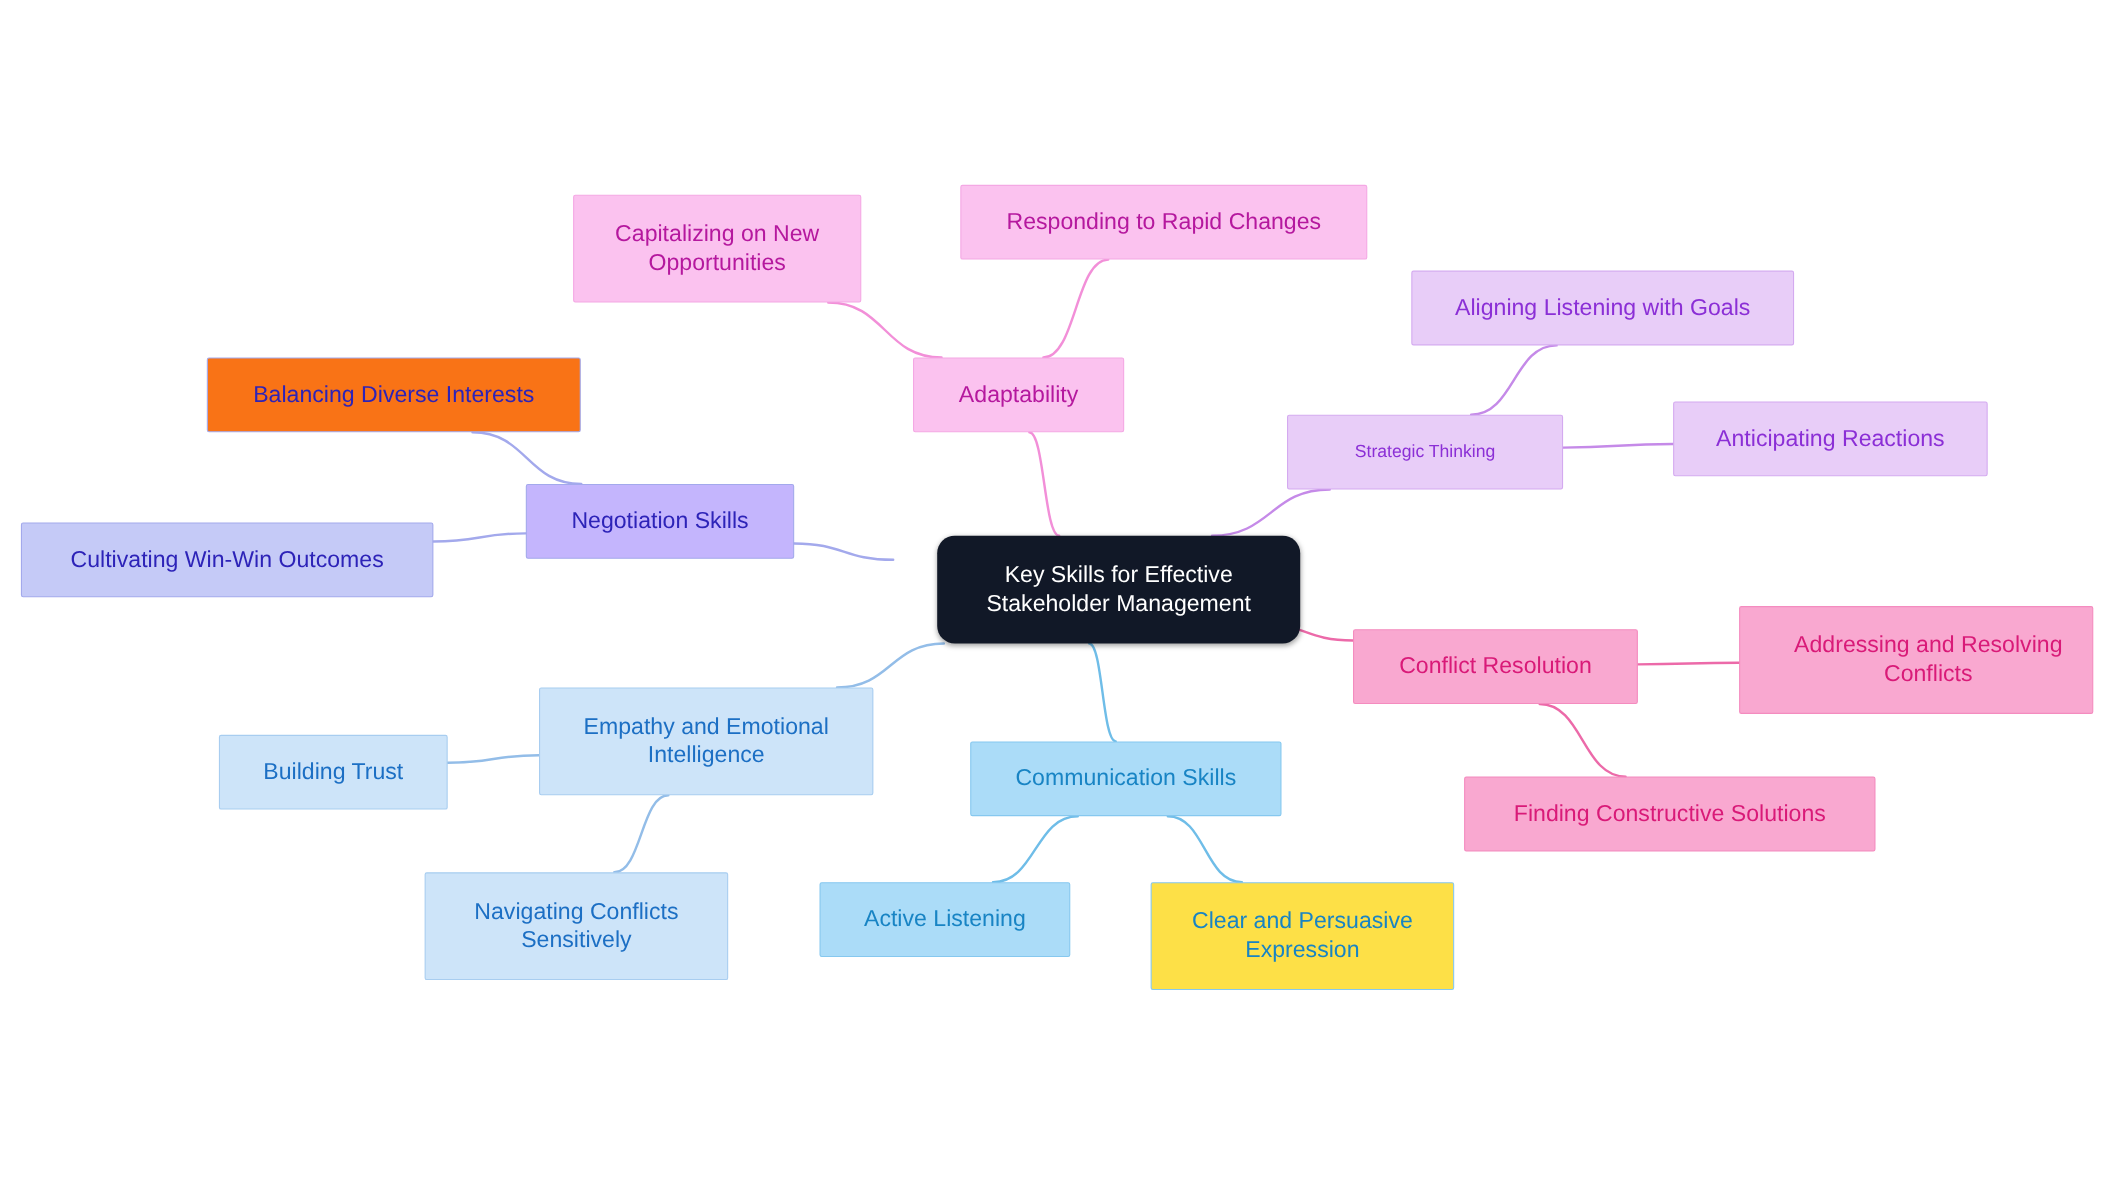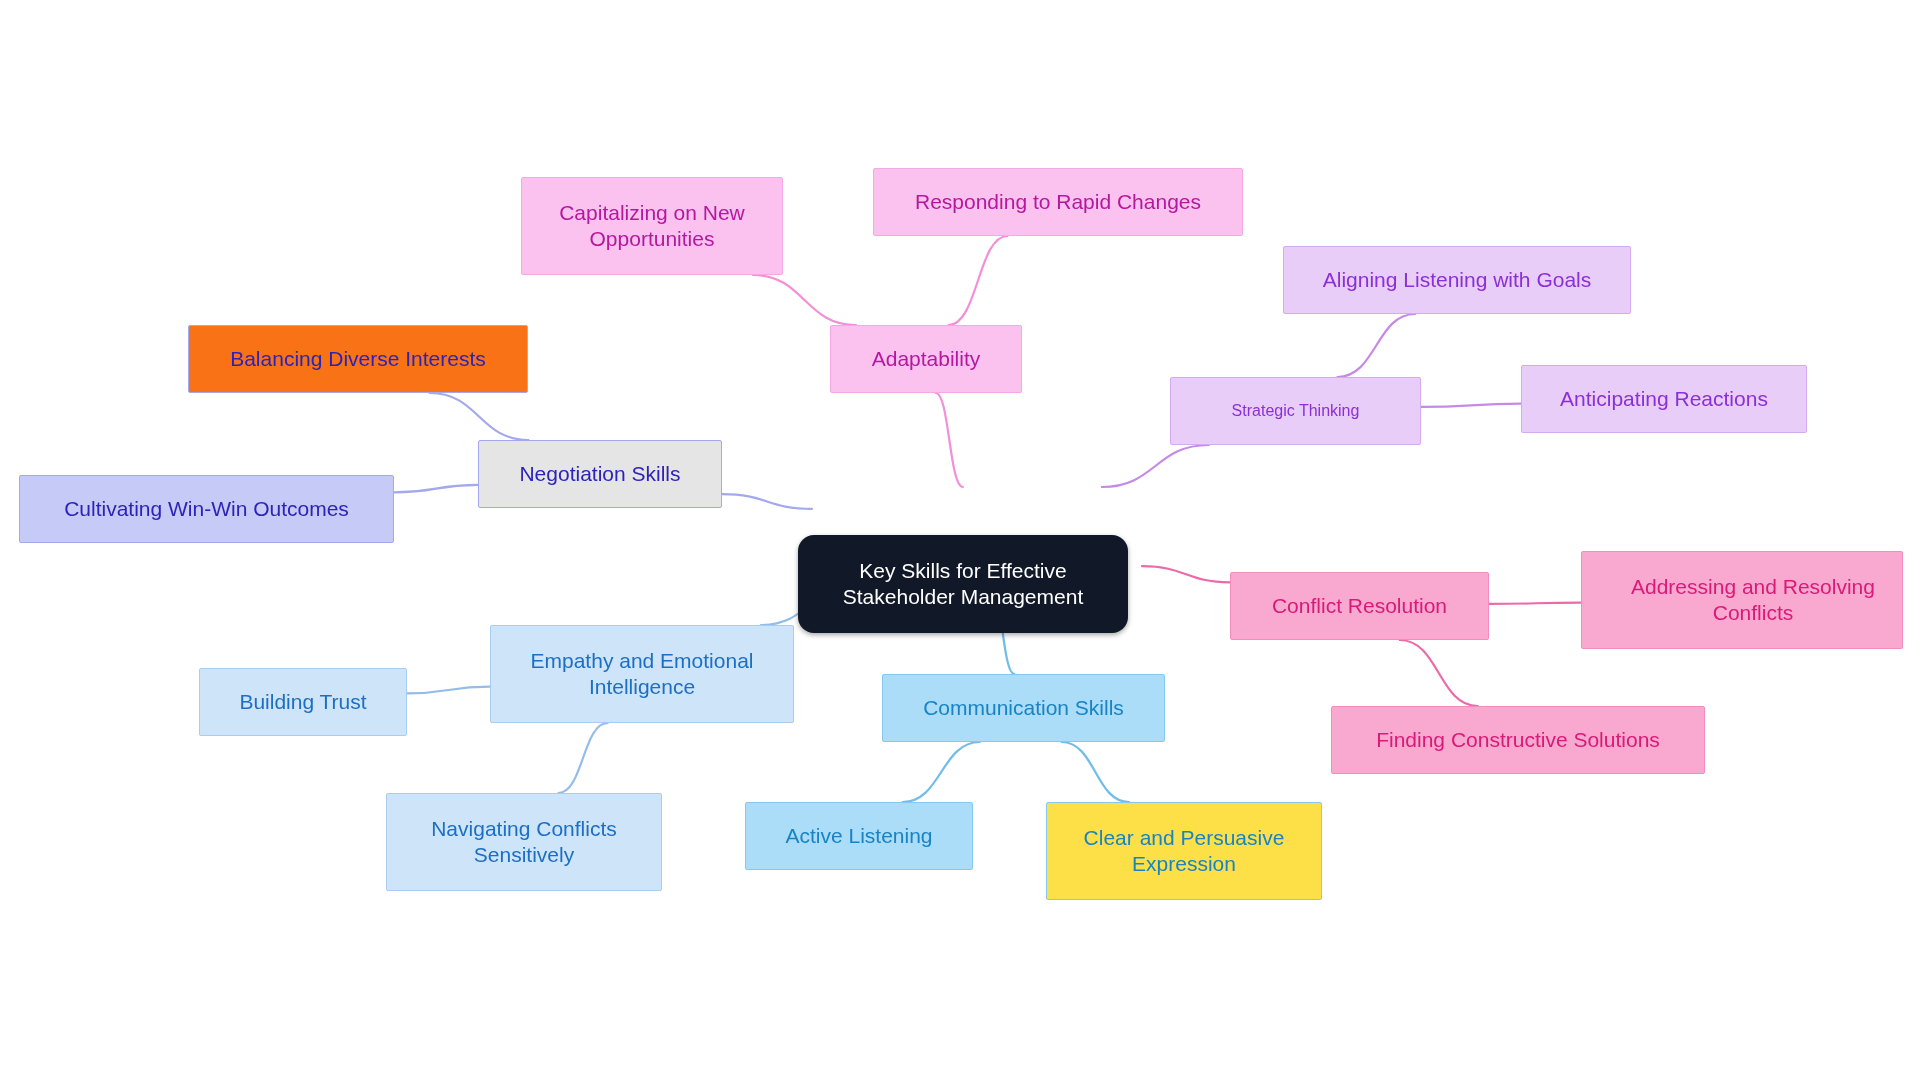--- a/index.html
+++ b/index.html
@@ -61,23 +61,23 @@
       <path d="M 1489 603.9686274509804 C 1535 603.9686274509804, 1535 602.5254901960784, 1581 602.5254901960784" fill="none" stroke="#ec6aa9" stroke-width="2.2" stroke-linecap="round"></path>
       <path d="M 1399.7164179104477 640 C 1438.75 640, 1438.75 706, 1477.7835820895523 706" fill="none" stroke="#ec6aa9" stroke-width="2.2" stroke-linecap="round"></path>
       <path d="M 858.0507246376811 585 C 809.5 585, 809.5 625, 760.9492753623189 625" fill="none" stroke="#93bde8" stroke-width="2.2" stroke-linecap="round"></path>
       <path d="M 490 686.5545722713864 C 448.5 686.5545722713864, 448.5 693.4100294985251, 407 693.4100294985251" fill="none" stroke="#93bde8" stroke-width="2.2" stroke-linecap="round"></path>
       <path d="M 607.5833333333334 723 C 583 723, 583 793, 558.4166666666666 793" fill="none" stroke="#93bde8" stroke-width="2.2" stroke-linecap="round"></path>
       <path d="M 990.2470930232558 585 C 1002.2776162790698 585, 1002.2776162790698 674, 1014.3081395348837 674" fill="none" stroke="#6fbde8" stroke-width="2.2" stroke-linecap="round"></path>
       <path d="M 979.8046875 742 C 941.25 742, 941.25 802, 902.6953125 802" fill="none" stroke="#6fbde8" stroke-width="2.2" stroke-linecap="round"></path>
       <path d="M 1061.6608391608393 742 C 1095.332167832168 742, 1095.332167832168 802, 1129.0034965034965 802" fill="none" stroke="#6fbde8" stroke-width="2.2" stroke-linecap="round"></path>
     </svg>
   <div id="nodes">
-      <div class="node root" style="left: 798px; top: 487px; width: 330px; height: 98px; background: rgb(17, 24, 39); color: rgb(255, 255, 255); border-color: rgb(17, 24, 39); font-size: 21px; margin-top: 48px;"><span>Key Skills for Effective
+      <div class="node root" style="left: 852px; top: 487px; width: 330px; height: 98px; background: rgb(17, 24, 39); color: rgb(255, 255, 255); border-color: rgb(17, 24, 39); font-size: 21px;"><span>Key Skills for Effective
 Stakeholder Management</span></div>
-      <div class="node" style="left: 478px; top: 440px; width: 244px; height: 68px; background: #e5e5e5; color: rgb(45, 35, 184); border-color: rgb(163, 169, 236); font-size: 21px;"><span>Negotiation Skills</span></div>
+      <div class="node" style="left: 478px; top: 440px; width: 244px; height: 68px; background: #c4b5fd; color: rgb(45, 35, 184); border-color: rgb(163, 169, 236); font-size: 21px;"><span>Negotiation Skills</span></div>
       <div class="node" style="left: 188px; top: 325px; width: 340px; height: 68px; background: #f97316; color: rgb(45, 35, 184); border-color: rgb(163, 169, 236); font-size: 21px;"><span>Balancing Diverse Interests</span></div>
       <div class="node" style="left: 19px; top: 475px; width: 375px; height: 68px; background: rgb(197, 202, 247); color: rgb(45, 35, 184); border-color: rgb(163, 169, 236); font-size: 21px;"><span>Cultivating Win-Win Outcomes</span></div>
       <div class="node" style="left: 830px; top: 325px; width: 192px; height: 68px; background: rgb(251, 194, 239); color: rgb(181, 24, 158); border-color: rgb(244, 168, 228); font-size: 21px;"><span>Adaptability</span></div>
       <div class="node" style="left: 521px; top: 177px; width: 262px; height: 98px; background: rgb(251, 194, 239); color: rgb(181, 24, 158); border-color: rgb(244, 168, 228); font-size: 21px;"><span>Capitalizing on New
 Opportunities</span></div>
       <div class="node" style="left: 845px; top: 168px; width: 370px; height: 68px; background: rgb(251, 194, 239); color: rgb(181, 24, 158); border-color: rgb(244, 168, 228); font-size: 21px; margin-left: 28px;"><span>Responding to Rapid Changes</span></div>
       <div class="node" style="left: 1170px; top: 377px; width: 251px; height: 68px; background: rgb(232, 205, 248); color: rgb(139, 47, 214); border-color: rgb(212, 170, 240); font-size: 16px;"><span>Strategic Thinking</span></div>
       <div class="node" style="left: 1283px; top: 246px; width: 348px; height: 68px; background: rgb(232, 205, 248); color: rgb(139, 47, 214); border-color: rgb(212, 170, 240); font-size: 21px;"><span>Aligning Listening with Goals</span></div>
       <div class="node" style="left: 1521px; top: 365px; width: 286px; height: 68px; background: rgb(232, 205, 248); color: rgb(139, 47, 214); border-color: rgb(212, 170, 240); font-size: 21px;"><span>Anticipating Reactions</span></div>
       <div class="node" style="left: 1230px; top: 572px; width: 259px; height: 68px; background: rgb(249, 168, 208); color: rgb(217, 26, 120); border-color: rgb(244, 140, 191); font-size: 21px;"><span>Conflict Resolution</span></div>

